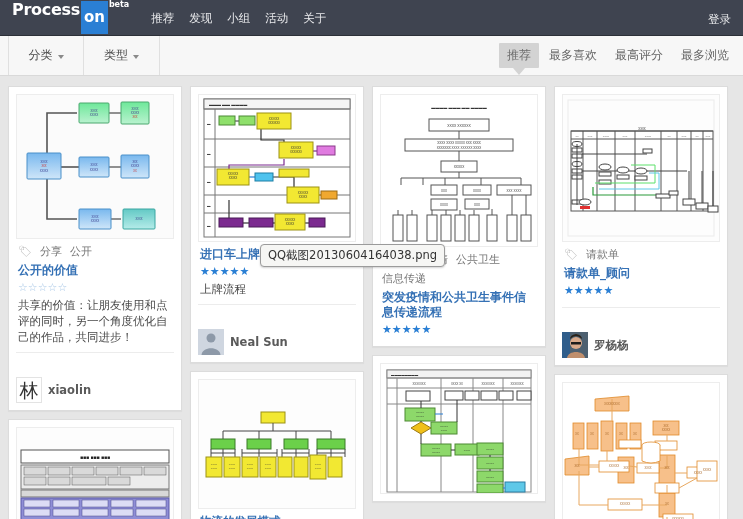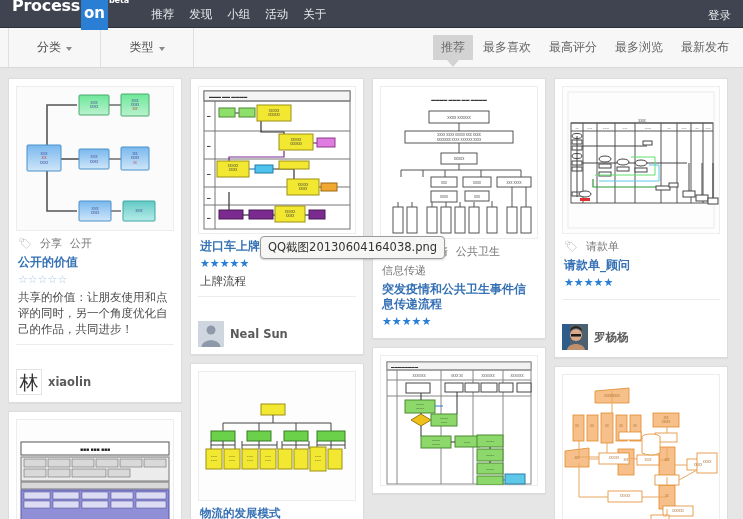--- a/index.html
+++ b/index.html
@@ -4,21 +4,21 @@
 <style>
   * { box-sizing: border-box; margin: 0; padding: 0; }
   html, body {
     width: 743px; height: 519px; overflow: hidden;
     font-family: "DejaVu Sans", "Liberation Sans", sans-serif;
     background: #e6e6e6;
   }
 
   
   .topnav {
-    height: 28px; background: #3f4450;
+    height: 36px; background: #3f4450;
     display: flex; align-items: center;
     padding: 0 12px; position: relative; z-index: 60;
     border-bottom: 1px solid #2c3038;
   }
   .logo { display: flex; align-items: flex-start; margin-right: 16px; }
   .logo-process {
     color: #ffffff; font-size: 16px; font-weight: bold;
     letter-spacing: -0.3px; line-height: 17px;
   }
   .logo-on {
@@ -38,21 +38,21 @@
   .login-link { color: #e9eaec; font-size: 11.5px; cursor: pointer; }
 
   
   .filterbar {
     height: 40px; background: #f7f7f7;
     display: flex; align-items: stretch;
     border-bottom: 1px solid #d9d9d9;
     position: relative; z-index: 50;
   }
   .fdrop {
-    width: 93px; display: flex; align-items: center; justify-content: center;
+    width: 76px; display: flex; align-items: center; justify-content: center;
     gap: 5px; border-right: 1px solid #e0e0e0; cursor: pointer;
     font-size: 12px; color: #4a4a4a;
   }
   .fdrop:first-child { border-left: 1px solid #e0e0e0; margin-left: 8px; }
   .caret {
     width: 0; height: 0; border-left: 3.5px solid transparent;
     border-right: 3.5px solid transparent; border-top: 4px solid #8a8a8a;
     margin-top: 2px;
   }
   .tabs { margin-left: auto; display: flex; align-items: center; gap: 2px; padding-right: 6px; }
@@ -160,21 +160,20 @@
   </div>
   <div class="fdrop">
     <span>类型</span>
     <span class="caret"></span>
   </div>
   <div class="tabs">
     <div class="tab active">推荐</div>
     <div class="tab">最多喜欢</div>
     <div class="tab">最高评分</div>
     <div class="tab">最多浏览</div>
-    <div class="tab">最新发布</div>
   </div>
 </div>
 
 <div class="grid">
 
   <div class="col">
     <div class="card">
       <div class="thumb" style="height:145px">
         <svg width="156" height="143" viewBox="0 0 156 143">
           <rect width="156" height="143" fill="#fbfbfb"></rect>

